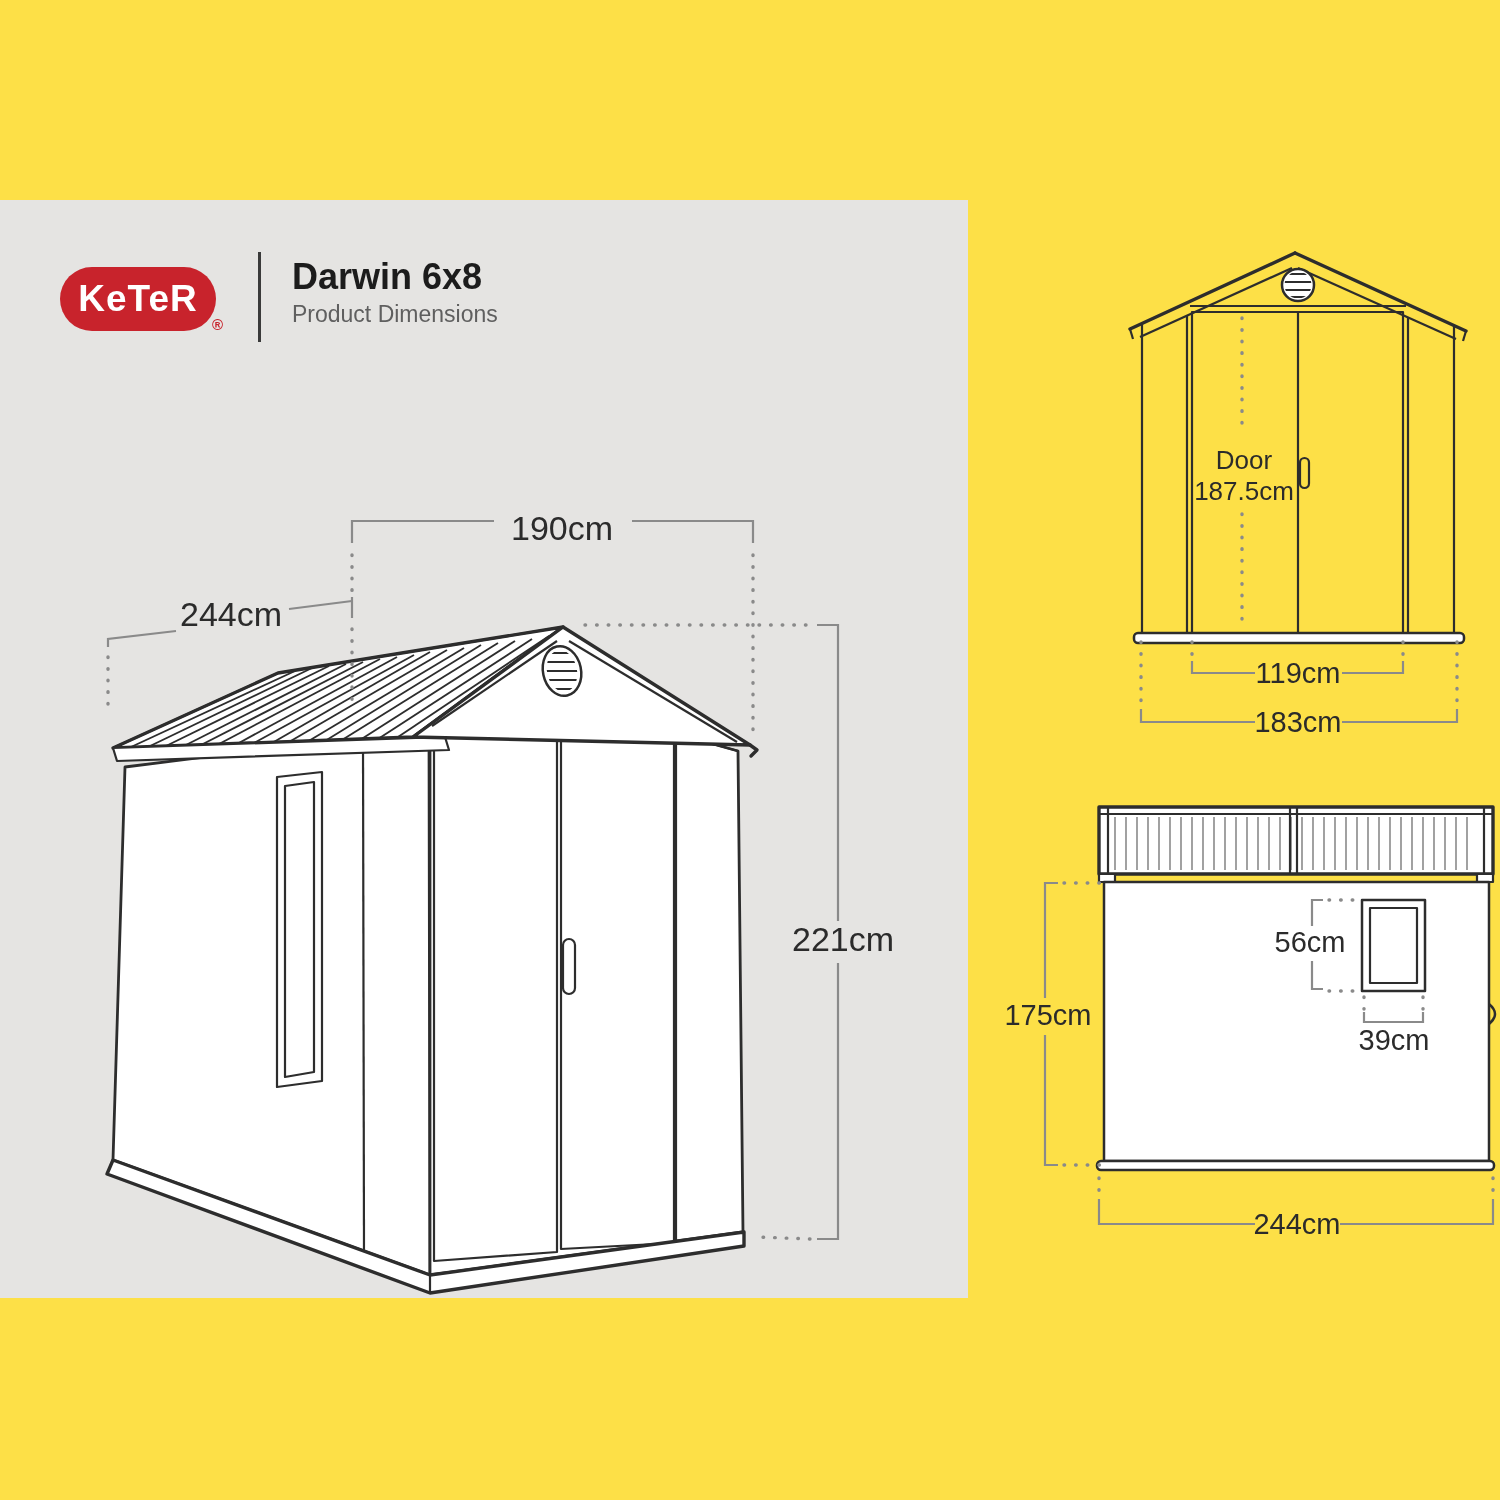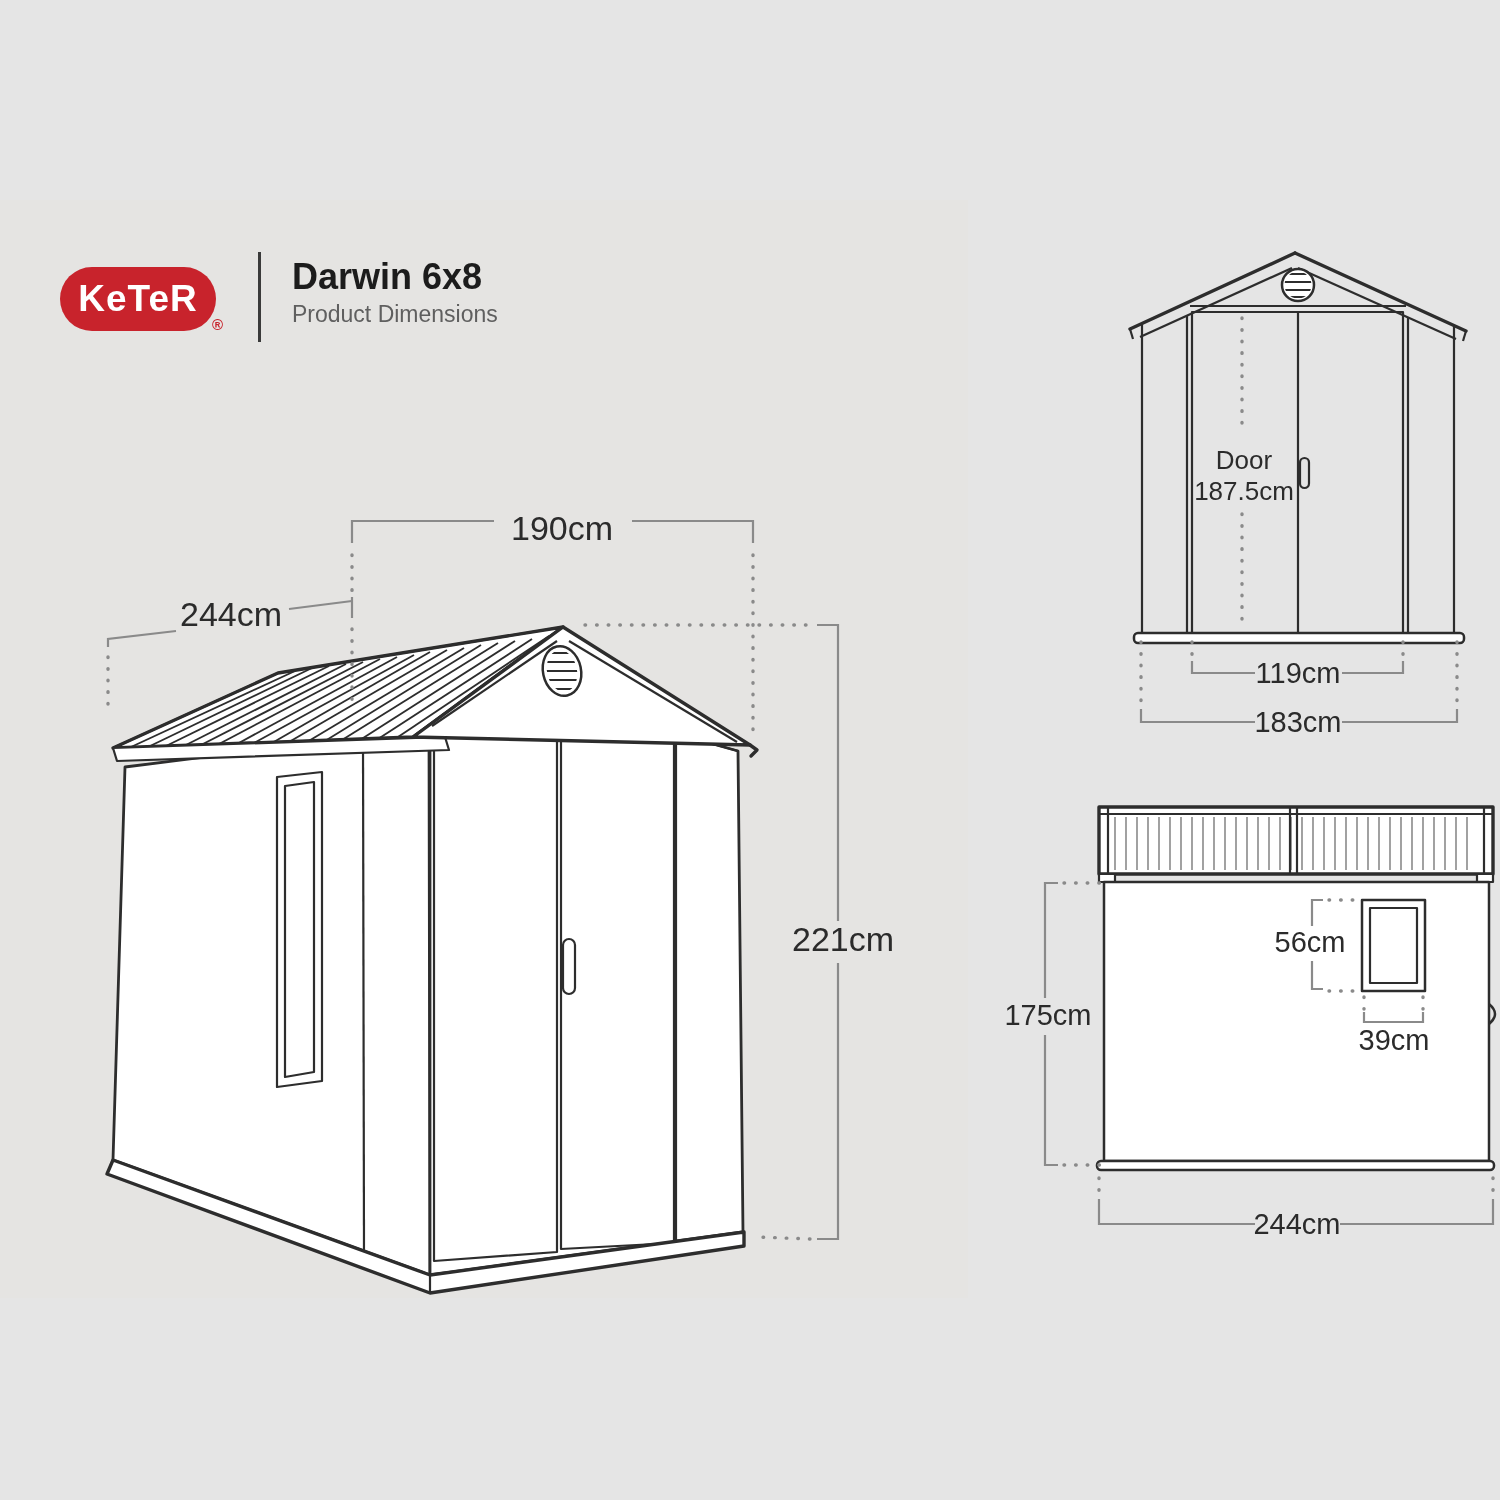--- a/index.html
+++ b/index.html
@@ -1,20 +1,20 @@
 <!DOCTYPE html>
 <html style="--panel-bg: #e5e4e2; --brand-red: #c8232c; --line-dark: #2d2d2d; --dim-line: #8a8a8a; --text-dark: #2b2b2b; --subtitle: #5f5f5f;"><head>
 <meta charset="utf-8">
 <style>
   :root{
     --panel-bg:#e5e4e2; --brand-red:#c8232c; --line-dark:#2d2d2d;
     --dim-line:#8a8a8a; --text-dark:#2b2b2b; --subtitle:#5f5f5f;
   }
   html,body{margin:0;padding:0;background:#fff;}
-  .canvas{position:relative;width:1500px;height:1500px;background:#e5e5e5;overflow:hidden;
+  .canvas{position:relative;width:1500px;height:1500px;background:#fde047;overflow:hidden;
           font-family:"Liberation Sans",sans-serif;}
   .gray-panel{position:absolute;left:0;top:200px;width:968px;height:1098px;background:var(--panel-bg);}
   .logo-pill{position:absolute;left:60px;top:267px;width:156px;height:64px;background:var(--brand-red);
              border-radius:34px;display:flex;align-items:center;justify-content:center;}
   .logo-text{color:#fff;font-weight:800;font-size:37px;letter-spacing:1px;}
   .logo-reg{position:absolute;left:212px;top:316px;color:var(--brand-red);font-size:15px;font-weight:bold;}
   .divider{position:absolute;left:258px;top:252px;width:3px;height:90px;background:#3a3a3a;}
   .title{position:absolute;left:292px;top:256px;font-size:36px;font-weight:bold;color:#1c1c1c;}
   .subtitle{position:absolute;left:292px;top:301px;font-size:23px;color:var(--subtitle);}
   svg{position:absolute;overflow:visible;}

